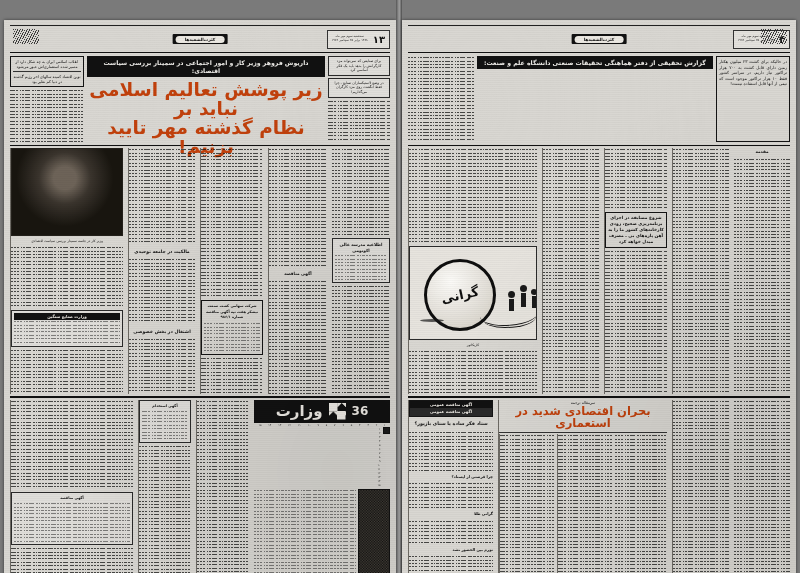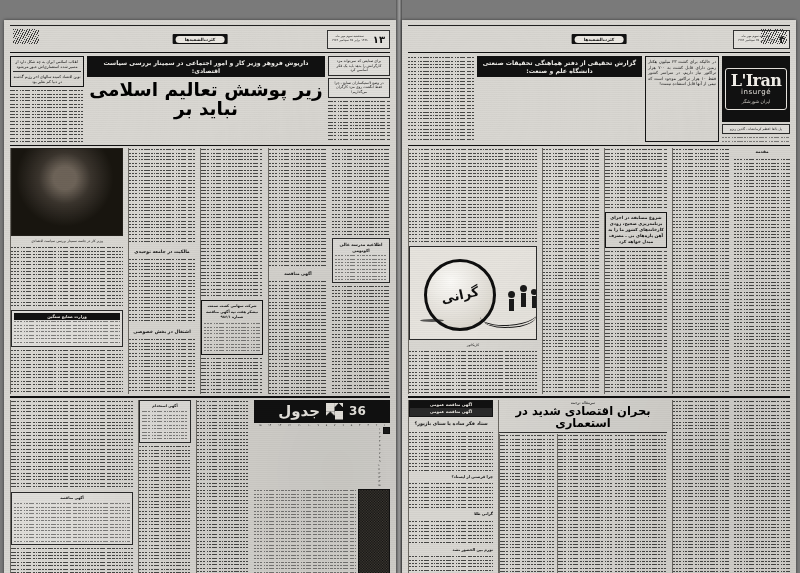--- a/index.html
+++ b/index.html
@@ -59,21 +59,21 @@
     width:26px;height:15px;overflow:hidden;opacity:.85;
     background:repeating-linear-gradient(118deg,#222 0 .7px,transparent .7px 2.1px);
   }
 
   
   .kicker{
     background:#111;color:#f2f0ec;font-size:6.2px;font-weight:bold;
     padding:2.5px 4px;text-align:center;letter-spacing:.2px;line-height:8px;
   }
   .banner-head{
-    color:#000000;font-weight:bold;text-align:center;
+    color:#c2410c;font-weight:bold;text-align:center;
     letter-spacing:-.4px;line-height:1.02;
   }
   .rule{height:1.4px;background:#111;}
   .rule-thin{height:.7px;background:#333;}
   .boxed{border:1px solid #2a2a2a;padding:2px;background:rgba(255,255,255,.18);}
   .boxed-heavy{border:1.8px solid #141414;padding:2px;}
   .subhead{
     font-size:5.2px;font-weight:bold;color:#111;text-align:center;
     padding:1.5px 0;line-height:7px;
   }
@@ -223,20 +223,21 @@
         </div>
         <div class="boxed">
           <div style="font-size:3.6px;line-height:4.6px;color:#151515;text-align:center;">در وضع لاستیکسازان صنایع ـ چرا فقط انگشت روی مزد کارگران می‌گذاریم!</div>
         </div>
         <div class="txt dense" style="flex:1;"></div>
       </div>
 
       <div style="flex:1;display:flex;flex-direction:column;">
         <div class="kicker">داریوش فروهر وزیر کار و امور اجتماعی در سمینار بررسی سیاست اقتصادی:</div>
         <div class="banner-head main-headline" style="margin-top:3px;">زیر پوشش تعالیم اسلامی نباید بر</div>
+        <div class="banner-head main-headline">نظام گذشته مهر تایید بزنیم!</div>
       </div>
 
       <div style="width:74px;display:flex;flex-direction:column;gap:2px;">
         <div class="boxed-heavy">
           <div style="font-size:3.8px;line-height:5px;color:#111;text-align:center;">انقلاب اسلامی ایران به چه شکل دارد از مسیر شده استعماری‌اش عبور می‌شود</div>
           <div class="rule-thin" style="margin:2px 0;"></div>
           <div style="font-size:3.8px;line-height:5px;color:#111;text-align:center;">نوین اقتصاد کمیته سالهای اخر رژیم گذشته در دنیا کم نظیر بود</div>
         </div>
         <div class="txt dense" style="flex:1;"></div>
       </div>
@@ -291,21 +292,21 @@
     </div>
 
     <div class="rule" style="margin:2px 0;"></div>
 
     <div style="display:flex;gap:3px;height:198px;">
 
       <div style="width:136px;display:flex;flex-direction:column;">
         <div class="xw-banner">
           <div class="xw-num">36</div>
           <div class="xw-checker"></div>
-          <div class="xw-title">جدول</div>
+          <div class="xw-title">وزارت</div>
         </div>
         <div class="xw-axis" id="xw-cols">
               <span>۱</span>
               <span>۲</span>
               <span>۳</span>
               <span>۴</span>
               <span>۵</span>
               <span>۶</span>
               <span>۷</span>
               <span>۸</span>
@@ -606,33 +607,20 @@
         </div>
       </div>
       <div class="nameplate">
         <span>کثرت‌الشعبه‌ها</span>
       </div>
       <div class="crest" style="right:3px;top:3px;"></div>
     </div>
 
     <div style="display:flex;gap:3px;margin-top:3px;height:86px;">
 
-      <div style="width:68px;display:flex;flex-direction:column;gap:2px;">
-        <div class="liran-ad" style="height:58px;">
-          <div class="liran-inner">
-            <div class="liran-1">L'Iran</div>
-            <div class="liran-2">insurgé</div>
-            <div class="liran-3">ایران شورشگر</div>
-          </div>
-        </div>
-        <div class="boxed" style="font-size:3.4px;line-height:4.4px;color:#151515;text-align:center;">
-          پل بالقا اعظم کرمانشاه ـ گلدین ریزو
-        </div>
-        <div class="txt light" style="flex:1;"></div>
-      </div>
 
       <div style="width:74px;display:flex;flex-direction:column;">
         <div class="boxed-heavy" style="border-width:1.2px;height:100%;box-sizing:border-box;">
           <div style="font-size:4.2px;line-height:5.6px;color:#111;text-align:justify;">در حالیکه برای کشت ۲۳ میلیون هکتار زمین دارای قابل کشت به ۷۰۰ هزار تراکتور نیاز داریم، در سراسر کشور فقط ۱۰ هزار تراکتور موجود است که نیمی از آنها قابل استفاده نیست!</div>
         </div>
       </div>
 
       <div style="flex:1;display:flex;flex-direction:column;">
         <div class="kicker">گزارش تحقیقی از دفتر هماهنگی تحقیقات صنعتی دانشگاه علم و صنعت:</div>
       </div>

